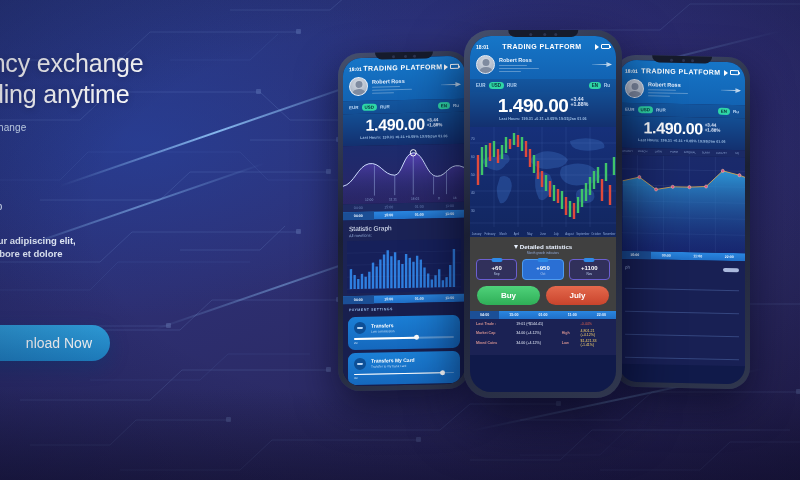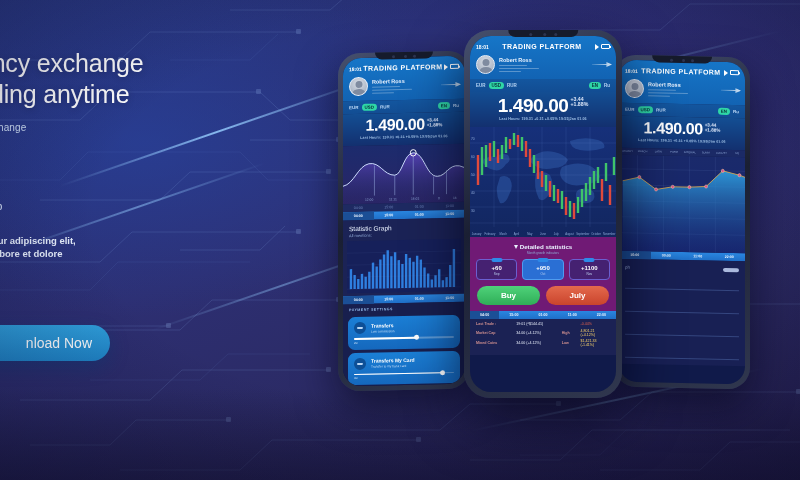--- a/index.html
+++ b/index.html
@@ -652,21 +652,21 @@
           <span style="flex:1;text-align:center;font-size:2.7px;color:#8ea8d8">May</span>
           <span style="flex:1;text-align:center;font-size:2.7px;color:#8ea8d8">June</span>
           <span style="flex:1;text-align:center;font-size:2.7px;color:#8ea8d8">July</span>
           <span style="flex:1;text-align:center;font-size:2.7px;color:#8ea8d8">August</span>
           <span style="flex:1;text-align:center;font-size:2.7px;color:#8ea8d8">September</span>
           <span style="flex:1;text-align:center;font-size:2.7px;color:#8ea8d8">October</span>
           <span style="flex:1;text-align:center;font-size:2.7px;color:#8ea8d8">November</span>
         </div>
       </div>
 
-      <div style="background:#701a75;">
+      <div style="background:#404040;">
         <div class="ds-title">
           <span style="display:inline-block;width:0;height:0;border-left:2.4px solid transparent;border-right:2.4px solid transparent;border-top:4px solid #eaf2ff;vertical-align:middle;margin-right:2px"></span><span>Detailed statistics</span>
         </div>
         <div class="ds-sub">Month growth indicators</div>
         <div class="ds-cards">
           <div class="ds-card">
             <span class="tag"></span>
             <div class="ds-val">+60</div>
             <div class="ds-mon">Sep</div>
           </div>

